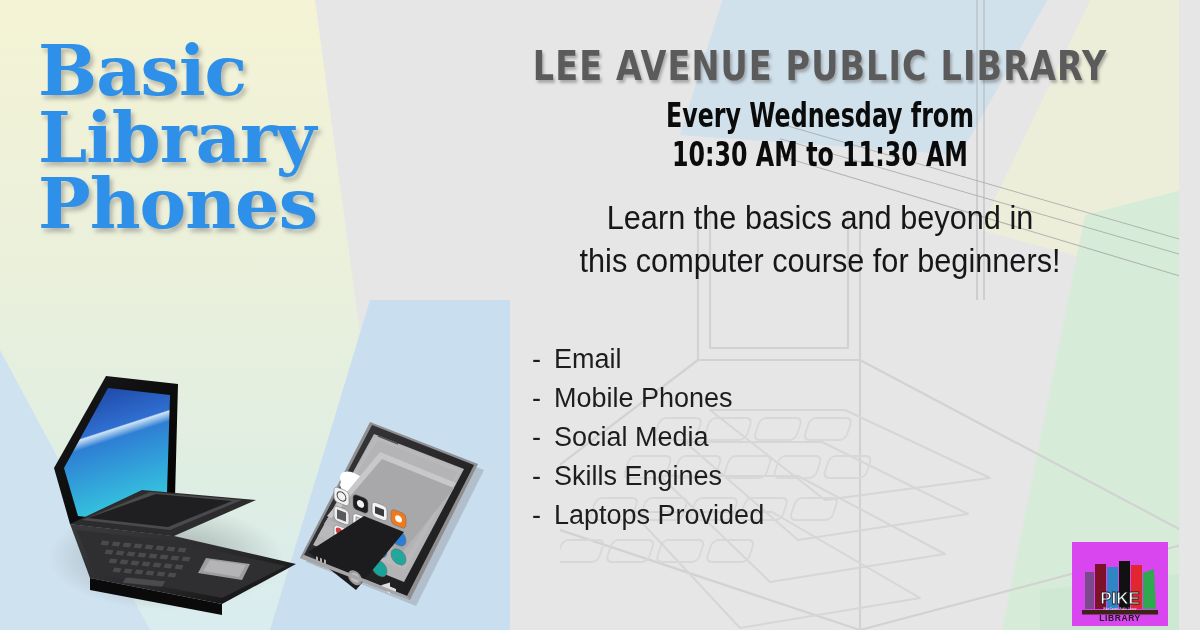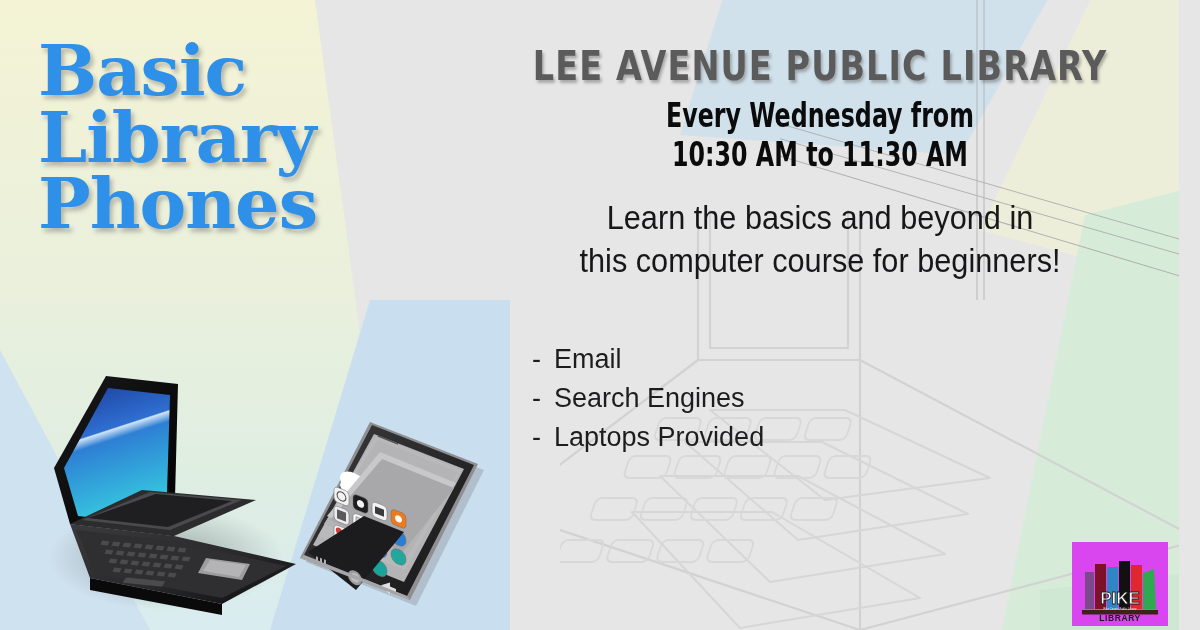--- a/index.html
+++ b/index.html
@@ -282,21 +282,23 @@
       <div>10:30 AM to 11:30 AM</div>
     </div>
     <div class="blurb">
       <div>Learn the basics and beyond in</div>
       <div>this computer course for beginners!</div>
     </div>
   </div>
 
   <div class="topic-list">
     <div class="topic-item"><span class="topic-dash">-</span><span>Email</span></div>
-    <div class="topic-item"><span class="topic-dash">-</span><span>Search Engines</span></div>
+    <div class="topic-item"><span class="topic-dash">-</span><span>Mobile Phones</span></div>
+    <div class="topic-item"><span class="topic-dash">-</span><span>Social Media</span></div>
+    <div class="topic-item"><span class="topic-dash">-</span><span>Skills Engines</span></div>
     <div class="topic-item"><span class="topic-dash">-</span><span>Laptops Provided</span></div>
   </div>
 
   <div class="url-vertical">www.informationplace.org</div>
 
   <svg class="laptop-art" viewBox="0 0 270 250">
     <defs>
       <linearGradient id="scr" x1="0" y1="0" x2="0.25" y2="1">
         <stop offset="0%" stop-color="#1b3f9e"></stop>
         <stop offset="38%" stop-color="#2f6fd0"></stop>

